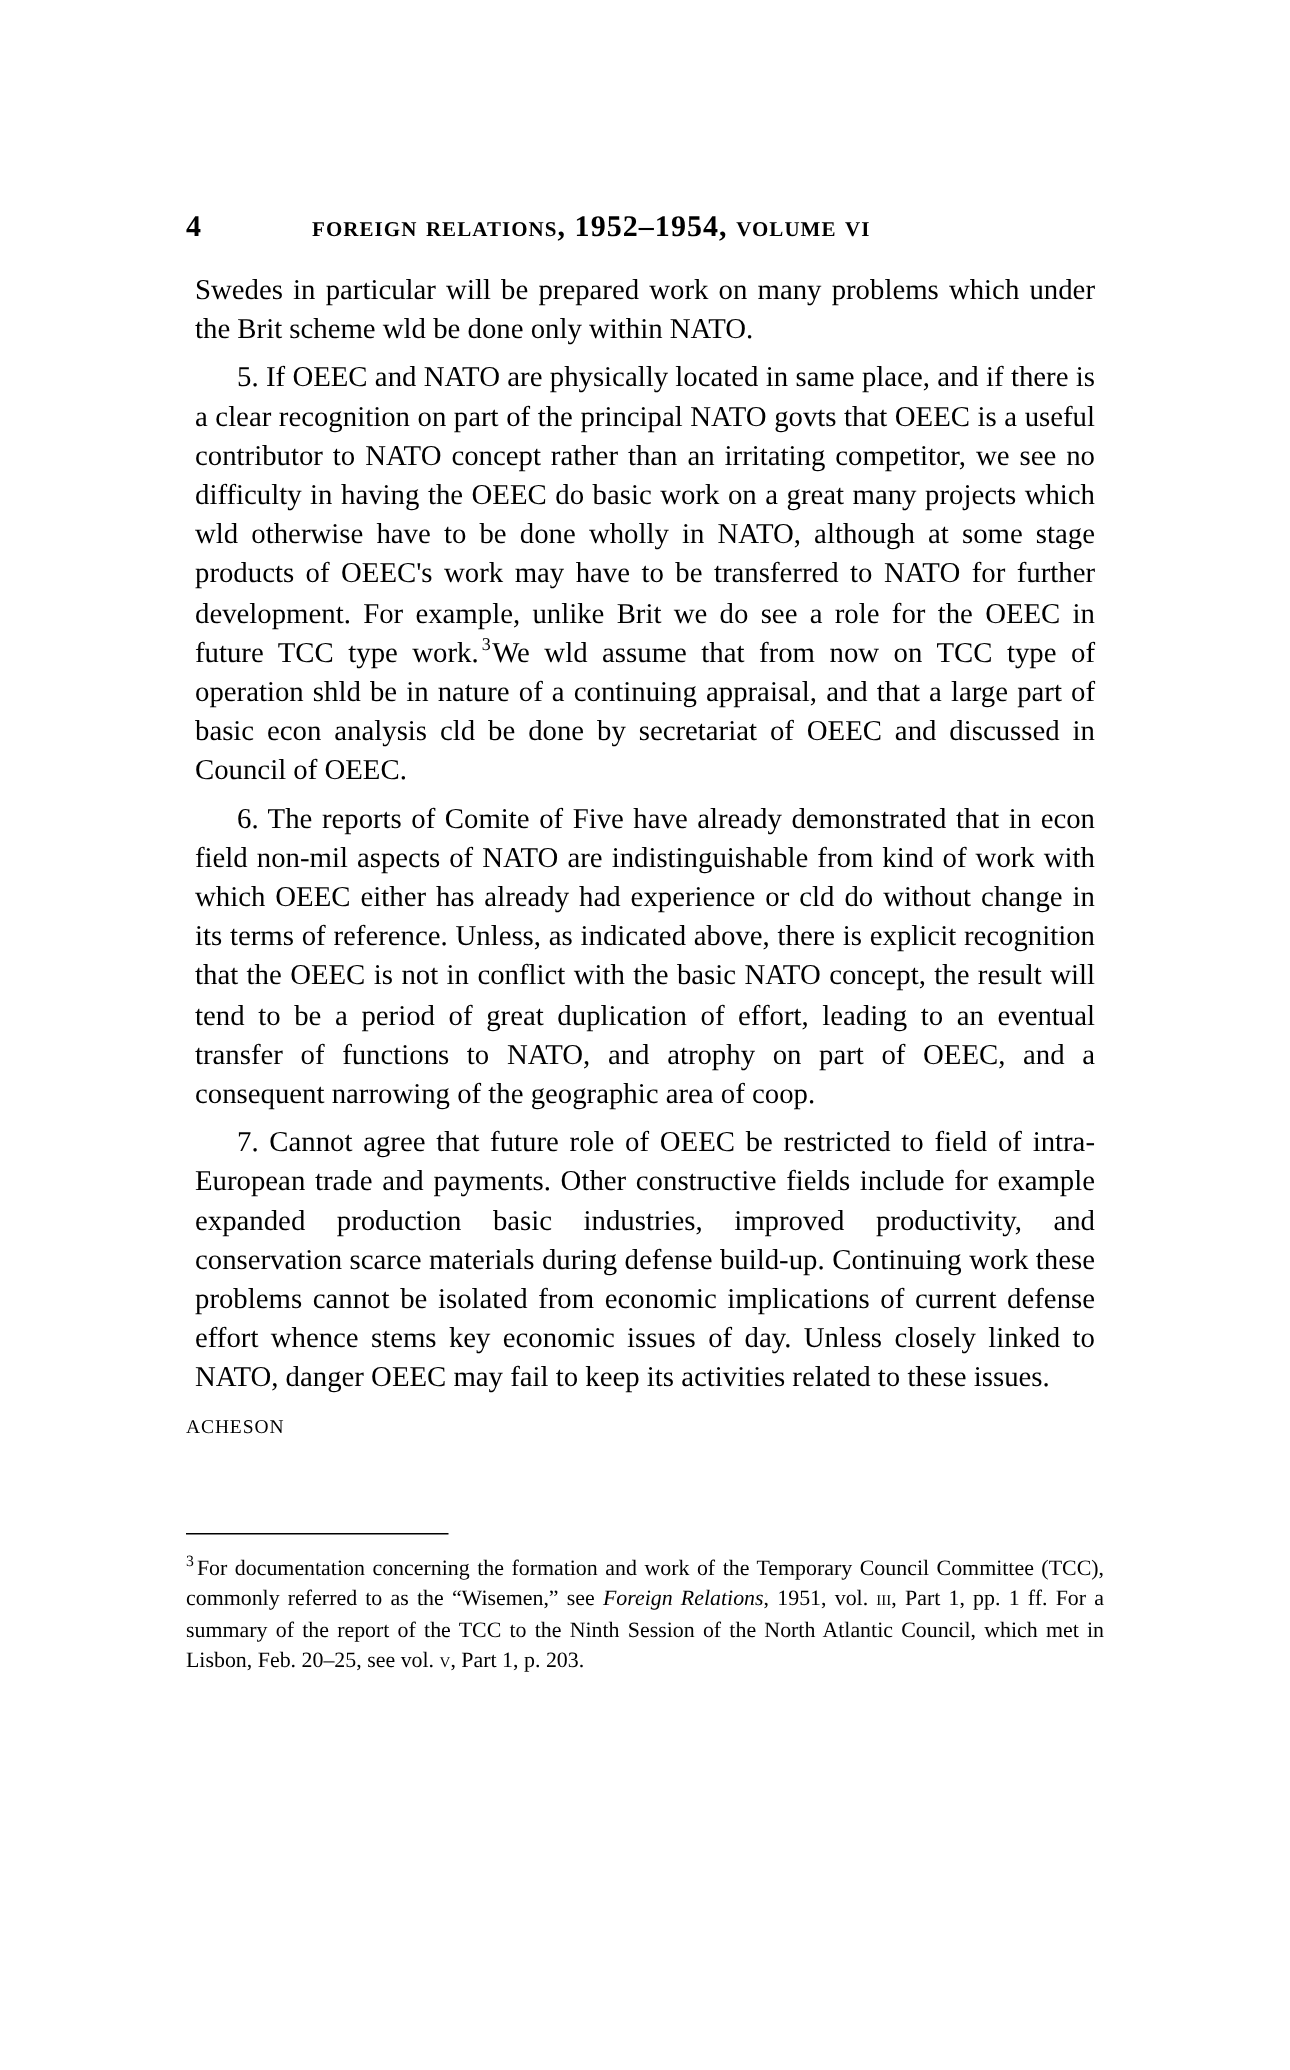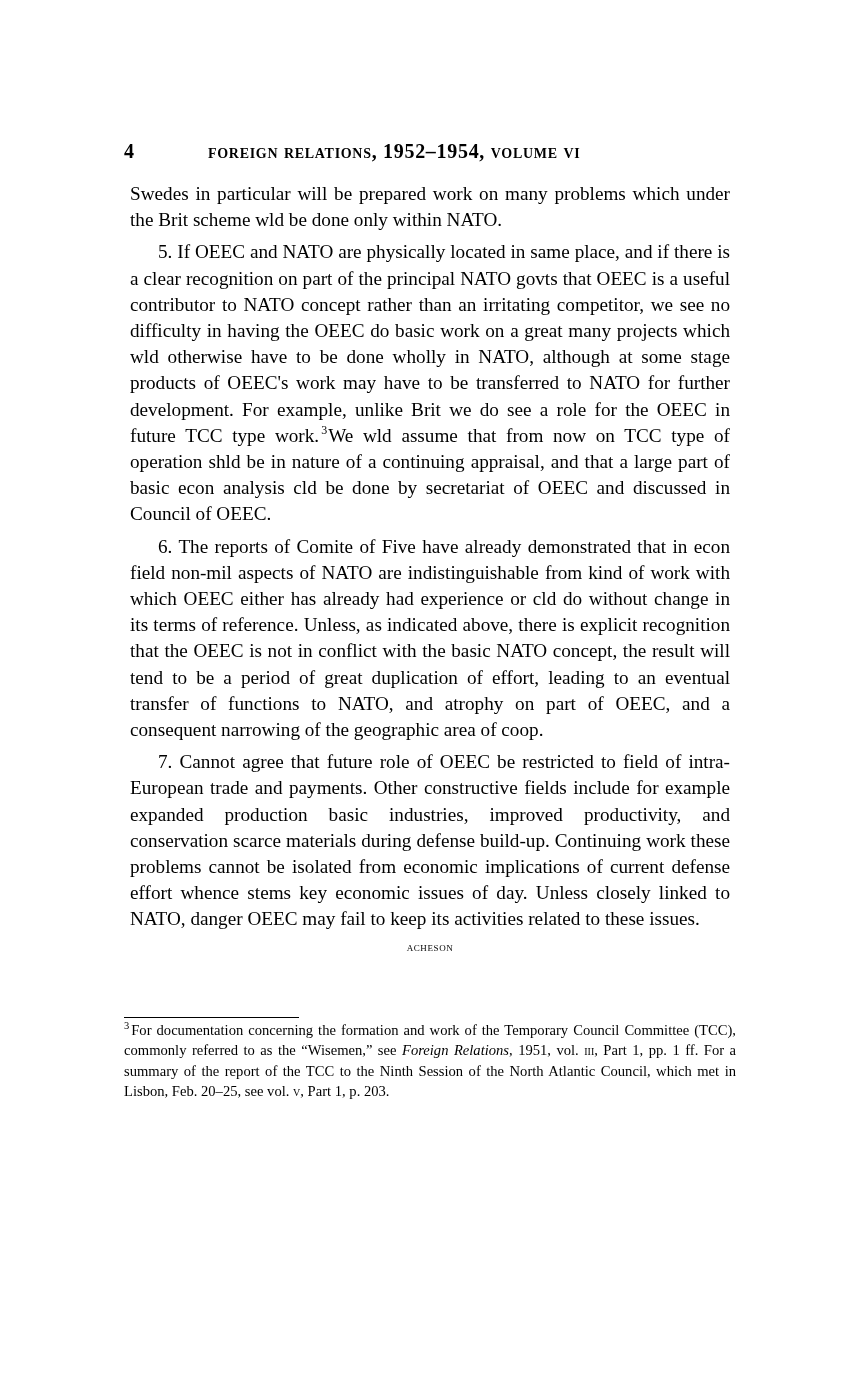--- a/index.html
+++ b/index.html
@@ -60,34 +60,34 @@
     text-indent: 28px;
   }
   sup.fn {
     font-size: 12px;
     vertical-align: super;
     line-height: 0;
     padding: 0 1px 0 2px;
   }
   .signature {
     margin-top: 6px;
-    text-align: center;
-    font-size: 13px;
+    text-align: left;
+    font-size: 18px;
     font-variant: small-caps;
     text-transform: lowercase;
     letter-spacing: 0.6px;
   }
   .footnote-rule {
     margin-top: 62px;
     width: 175px;
     height: 0;
     border-top: 1.3px solid #000;
   }
   .footnote {
-    margin-top: 2px;
+    margin-top: 13px;
     font-size: 14.6px;
     line-height: 20.4px;
     text-align: justify;
   }
   .footnote .fnmark {
     font-size: 10.5px;
     vertical-align: super;
     line-height: 0;
     padding-right: 2px;
   }

